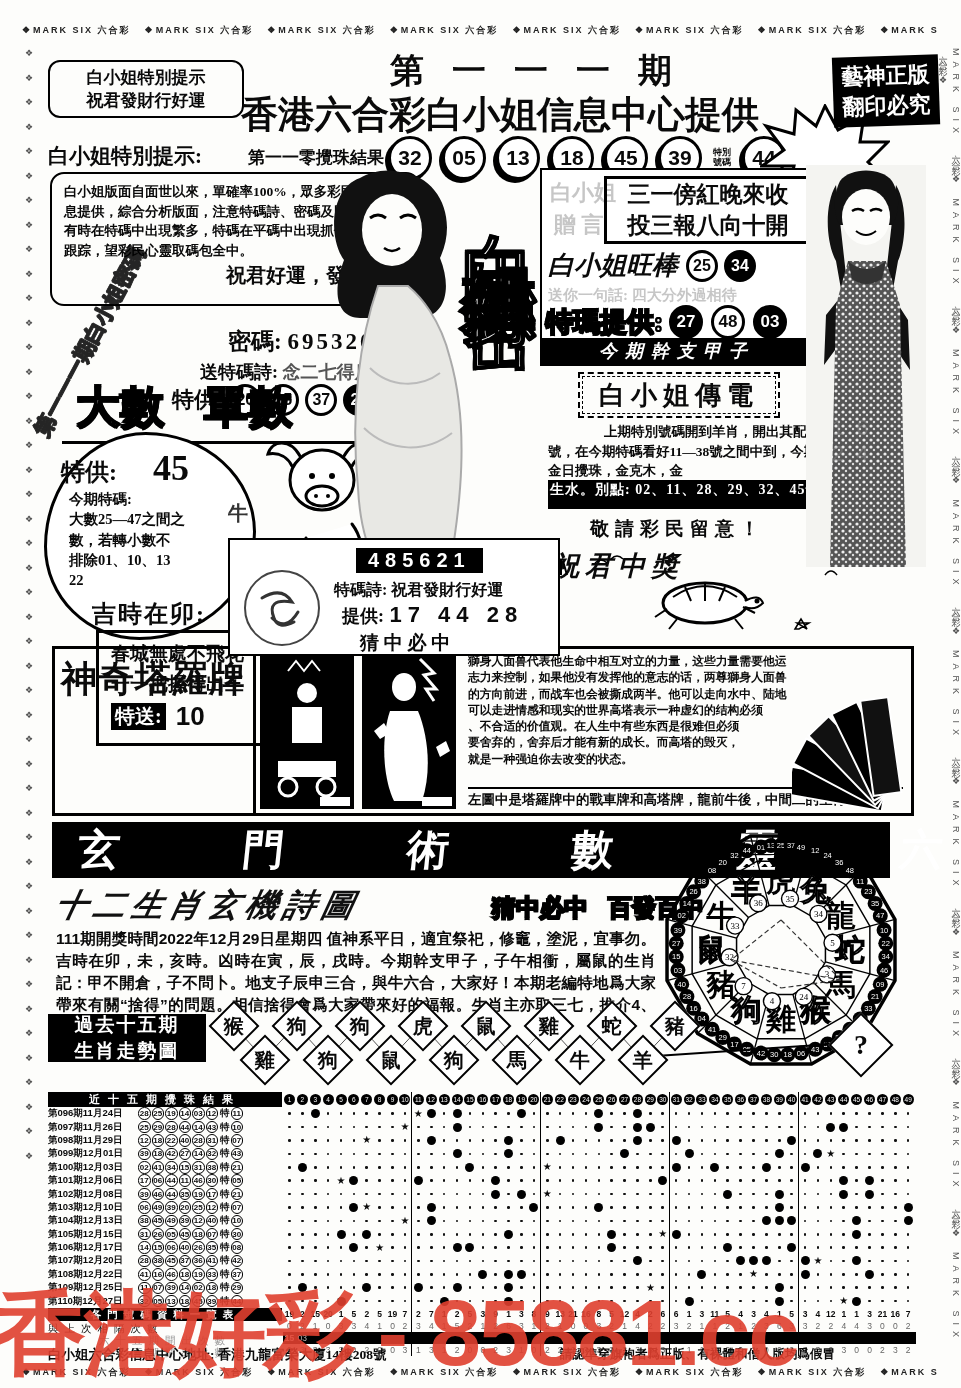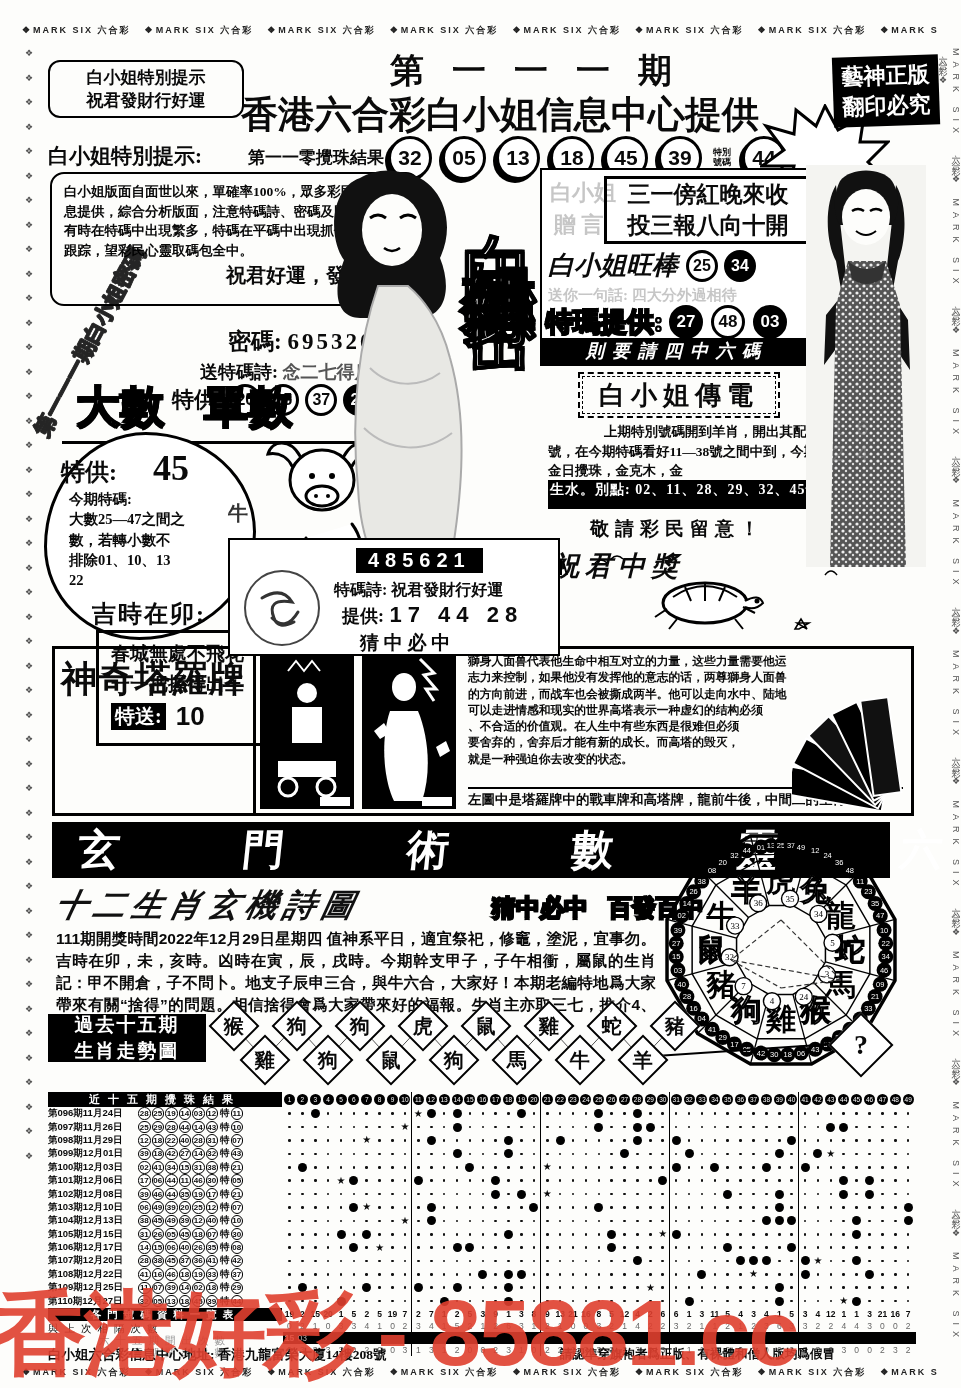--- a/index.html
+++ b/index.html
@@ -269,21 +269,21 @@
     </div>
     <div class="abs" style="left:4px;top:134px;display:flex;align-items:center;gap:6px;">
       <span class="outline" style="font-size:27px;">特瑪提供:</span>
       <span id="tema-balls" style="display:flex;gap:8px;">
           <span class="ball filled" style="width: 34px; height: 34px; font-size: 17px;">27</span>
           <span class="ball" style="width: 34px; height: 34px; font-size: 17px;">48</span>
           <span class="ball filled" style="width: 34px; height: 34px; font-size: 17px;">03</span>
         </span>
     </div>
     <div class="abs inv" style="left:0;bottom:0;width:100%;height:26px;display:flex;align-items:center;justify-content:center;">
-      <span class="script" style="font-size:18px;letter-spacing:8px;">則要請四中六碼</span>
+      <span class="script" style="font-size:18px;letter-spacing:8px;">今期幹支甲子</span>
     </div>
   </div>
 
   <div class="abs dashedbox" style="left:578px;top:372px;width:198px;height:42px;display:flex;align-items:center;justify-content:center;">
     <span class="b" style="font-size:26px;letter-spacing:6px;">白小姐傳電</span>
   </div>
   <div class="abs" style="left:548px;top:422px;width:312px;font-size:13.5px;font-weight:bold;line-height:1.45;text-indent:56px;">上期特別號碼開到羊肖，開出其配數44號，在今期特碼看好11—38號之間中到，今期是甲子金日攪珠，金克木，金</div>
   <div class="abs hl" style="left:548px;top:480px;width:312px;font-size:14px;padding:1px 2px;letter-spacing:1px;">生水。別點: 02、11、28、29、32、45號</div>
   <div class="abs inv" style="left:548px;top:500px;width:312px;height:9px;"></div>
   <div class="abs b" style="left:590px;top:516px;font-size:19px;letter-spacing:6px;">敬請彩民留意！</div>

